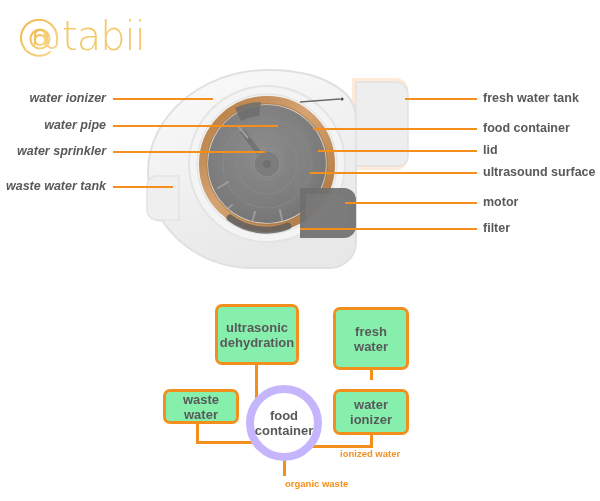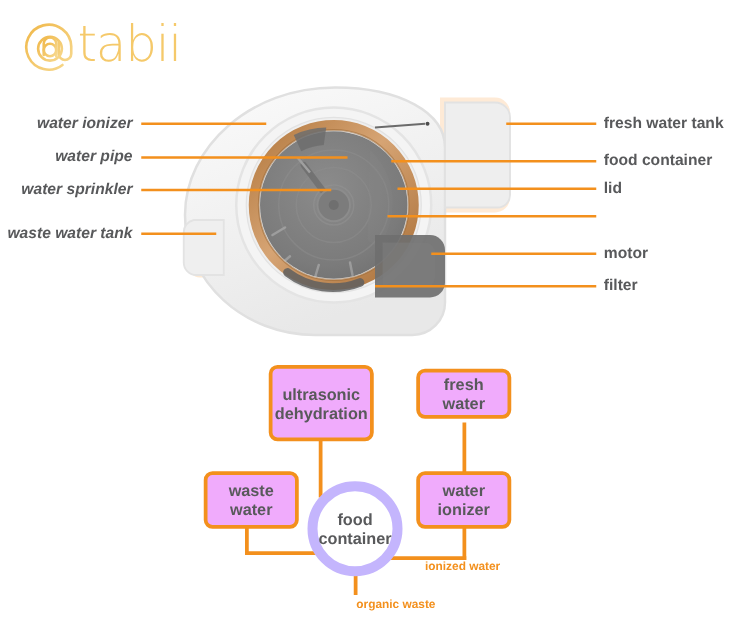--- a/index.html
+++ b/index.html
@@ -67,30 +67,31 @@
   
   #flow-panel {
     position: absolute;
     left: 0; top: 280px;
     width: 600px; height: 221px;
   }
   .flow-box {
     position: absolute;
     border: 3px solid #f3901d;
     border-radius: 7px;
-    background: #f0abfc;
+    background: #86efac;
     display: flex;
     align-items: center;
     justify-content: center;
     text-align: center;
     font-size: 13px;
     font-weight: bold;
     color: #58595b;
     line-height: 15px;
     z-index: 3;
+    margin-top: 12px;
   }
   .flow-circle {
     position: absolute;
     border: 8px solid #c4b5fd;
     border-radius: 50%;
     background: #ffffff;
     display: flex;
     align-items: center;
     justify-content: center;
     text-align: center;
@@ -229,20 +230,21 @@
   <div class="leader" style="left:405px; top:38px;  width:72px;"></div>
   <div class="leader" style="left:313px; top:68px;  width:164px;"></div>
   <div class="leader" style="left:318px; top:90px;  width:159px;"></div>
   <div class="leader" style="left:310px; top:112px; width:167px;"></div>
   <div class="leader" style="left:345px; top:142px; width:132px;"></div>
   <div class="leader" style="left:300px; top:168px; width:177px;"></div>
 
   <div class="callout-label right" style="left:483px; top:61px;">food container</div>
   <div class="callout-label right" style="left:483px; top:31px;">fresh water tank</div>
   <div class="callout-label right" style="left:483px; top:83px;">lid</div>
+  <div class="callout-label right" style="left:483px; top:105px;">ultrasound surface</div>
   <div class="callout-label right" style="left:483px; top:135px;">motor</div>
   <div class="callout-label right" style="left:483px; top:161px;">filter</div>
 </div>
 
 <div id="flow-panel">
 
   <div class="connector v" style="left:255px; top:70px; height:48px;"></div>
 
   <div class="connector v" style="left:370px; top:58px; height:42px;"></div>
 
@@ -251,25 +253,25 @@
 
   <div class="connector h" style="left:196px; top:161px; width:62px;"></div>
   <div class="connector v" style="left:196px; top:140px; height:24px;"></div>
 
   <div class="connector v" style="left:283px; top:180px; height:16px;"></div>
 
   <div class="flow-box" style="left:215px; top:12px; width:84px; height:61px;">
     <span>ultrasonic<br>dehydration</span>
   </div>
 
-  <div class="flow-box" style="left:333px; top:15px; width:76px; height:40px;">
+  <div class="flow-box" style="left:333px; top:15px; width:76px; height:63px;">
     <span>fresh<br>water</span>
   </div>
 
-  <div class="flow-box" style="left:163px; top:97px; width:76px; height:46px;">
+  <div class="flow-box" style="left:163px; top:97px; width:76px; height:35px;">
     <span>waste<br>water</span>
   </div>
 
   <div class="flow-box" style="left:333px; top:97px; width:76px; height:46px;">
     <span>water<br>ionizer</span>
   </div>
 
   <div class="flow-circle" style="left:246px; top:105px; width:76px; height:76px;">
     <span>food<br>container</span>
   </div>

